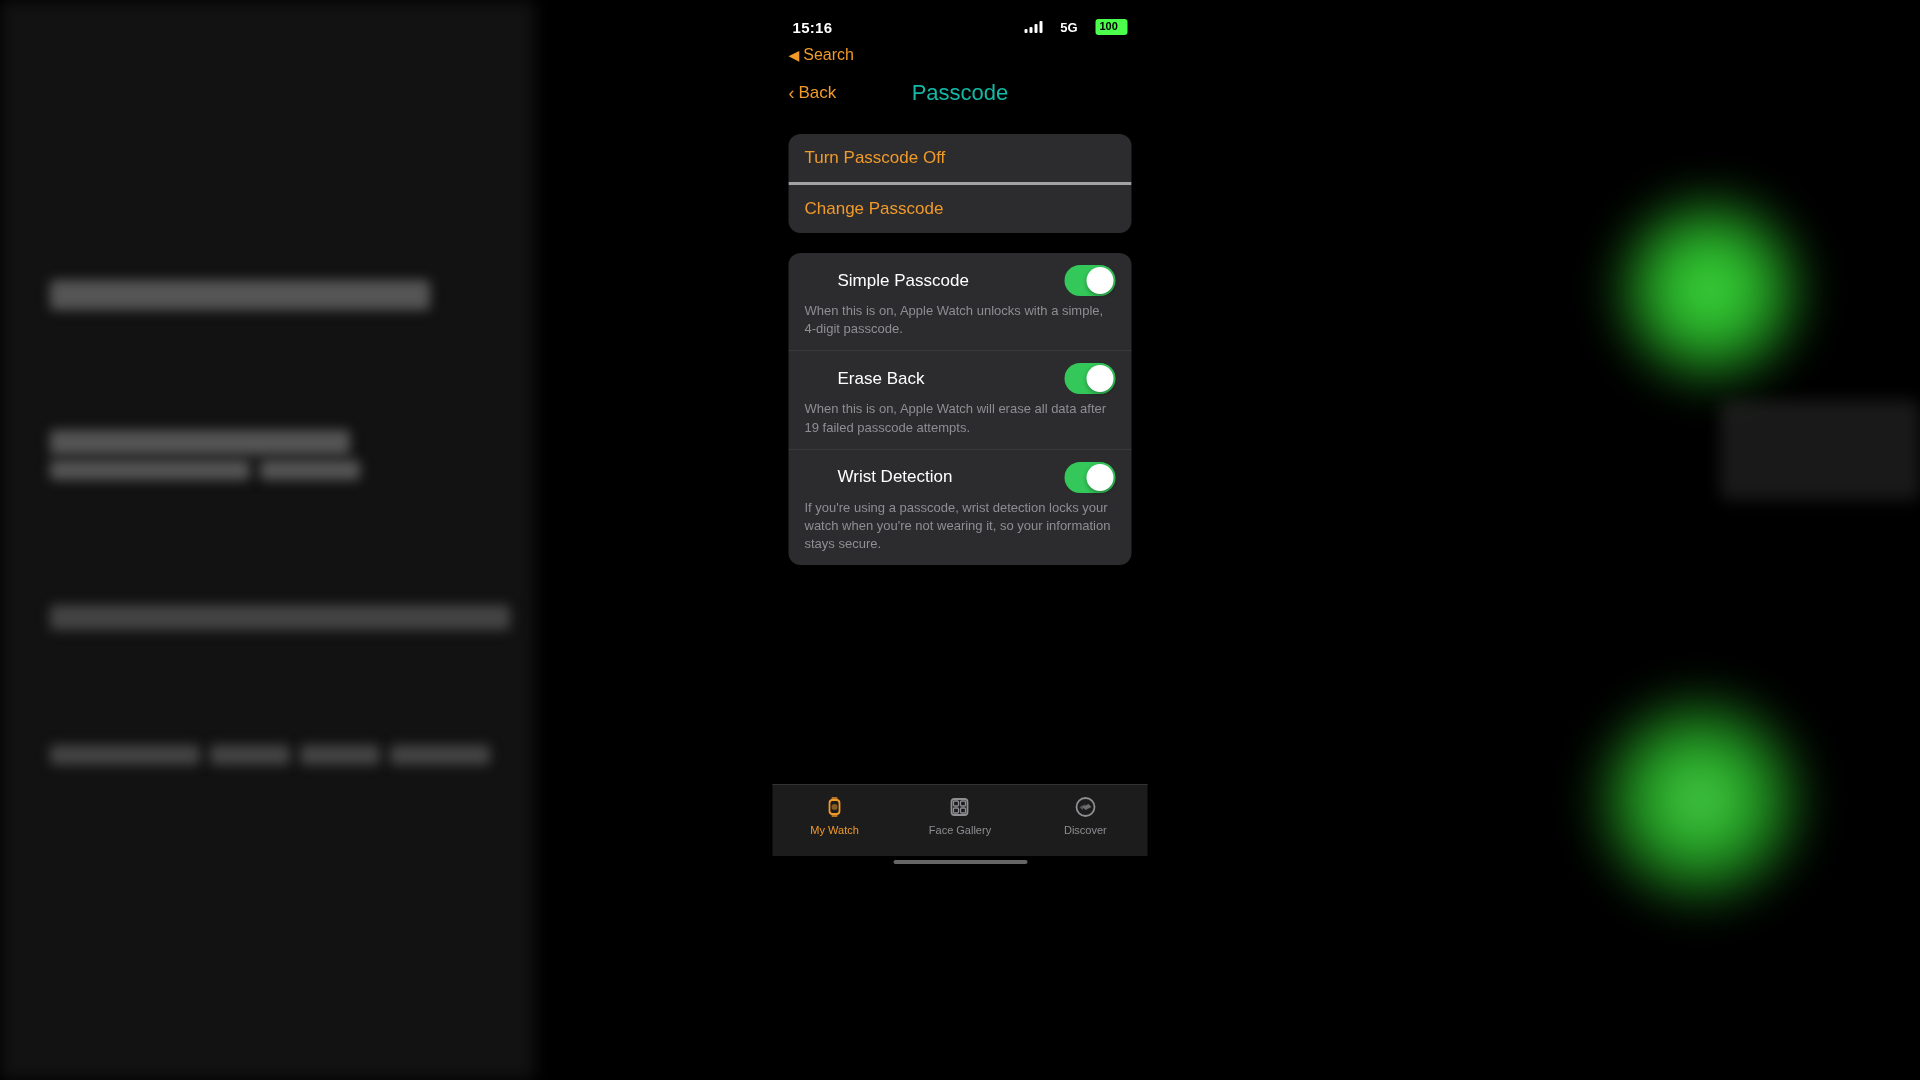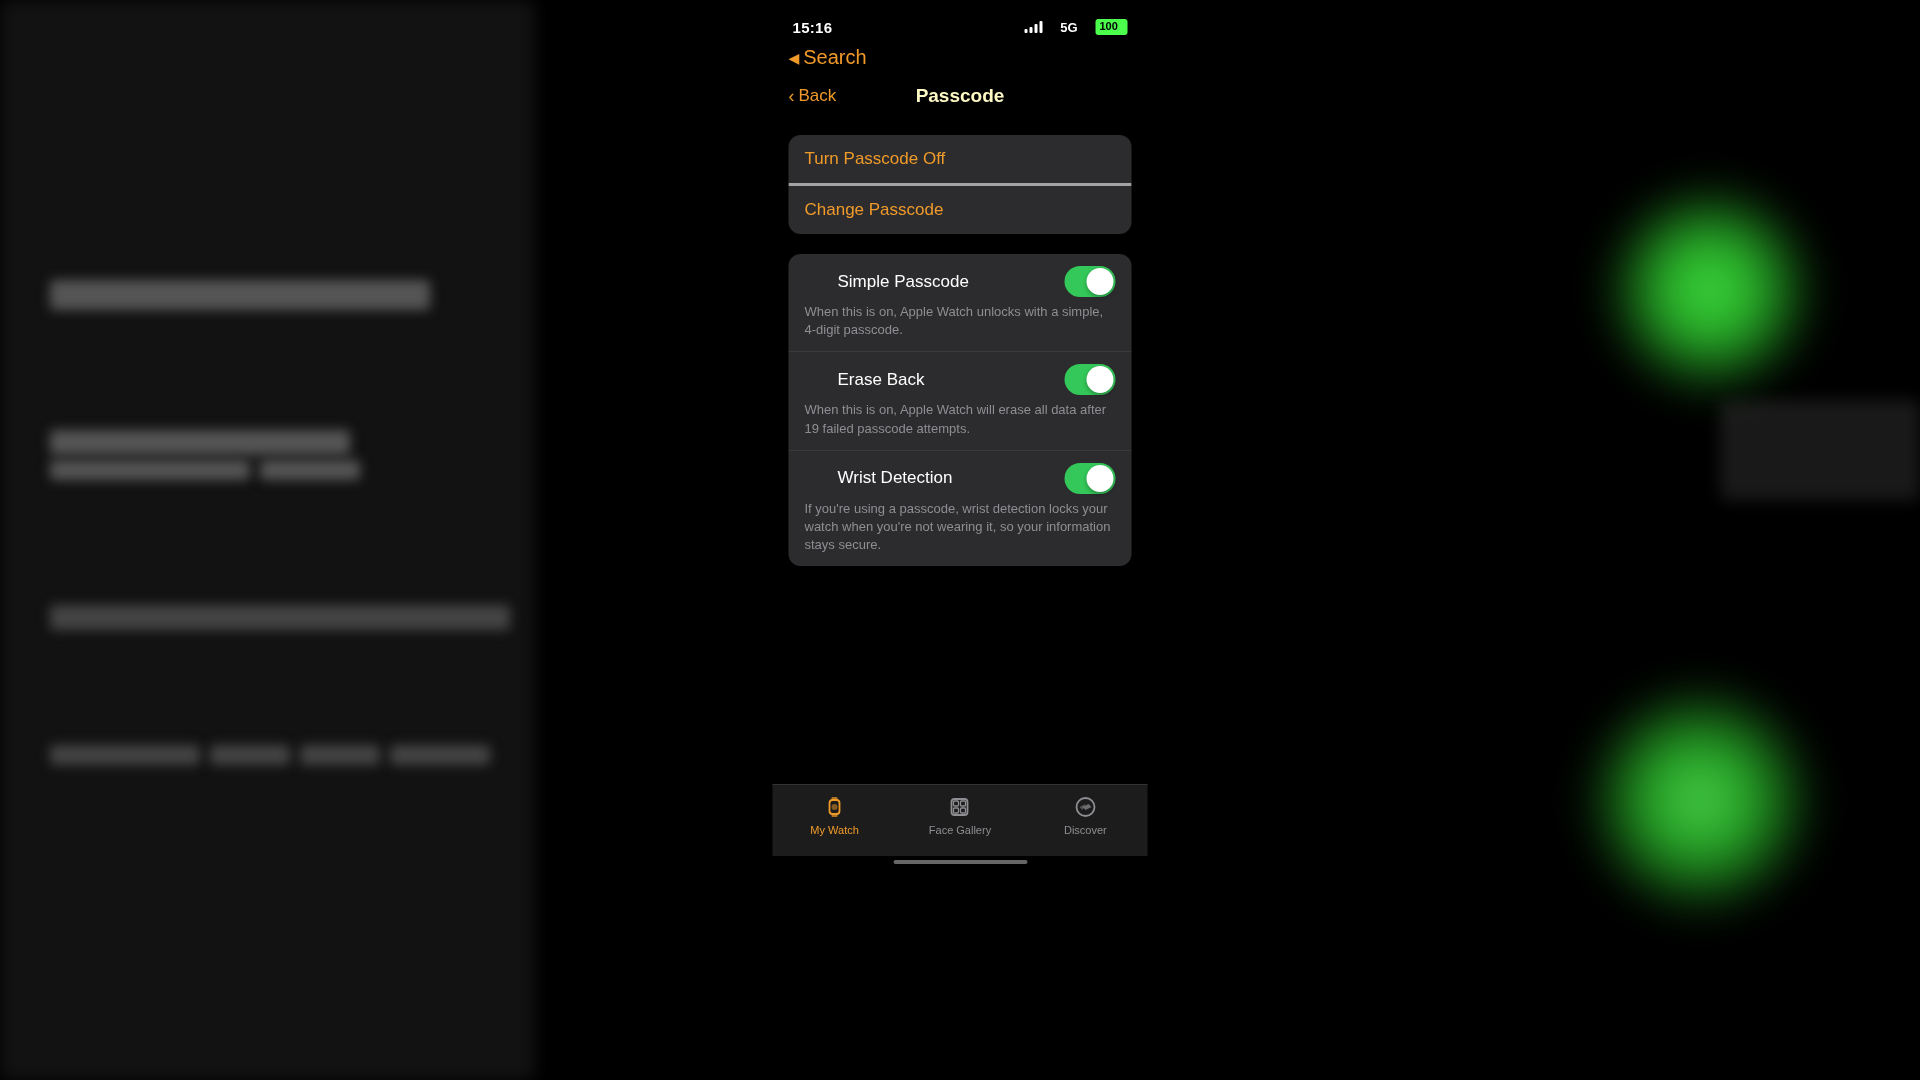--- a/index.html
+++ b/index.html
@@ -247,21 +247,21 @@
     }
 
     .search-arrow {
       color: #f09a2a;
       font-size: 14px;
       margin-right: 4px;
     }
 
     .search-text {
       color: #f09a2a;
-      font-size: 20px;
+      font-size: 16px;
     }
 
     
     .nav-bar {
       display: flex;
       align-items: center;
       justify-content: center;
       padding: 8px 16px 12px 16px;
       position: relative;
     }
@@ -280,23 +280,23 @@
       font-size: 18px;
       font-weight: 300;
     }
 
     .back-label {
       color: #f09a2a;
       font-size: 17px;
     }
 
     .nav-title {
-      color: #fef9c3;
-      font-size: 19px;
-      font-weight: 700;
+      color: #14b8a6;
+      font-size: 22px;
+      font-weight: 400;
     }
 
     
     .content {
       flex: 1;
       padding: 16px 16px 0 16px;
       overflow: hidden;
     }
 
     

